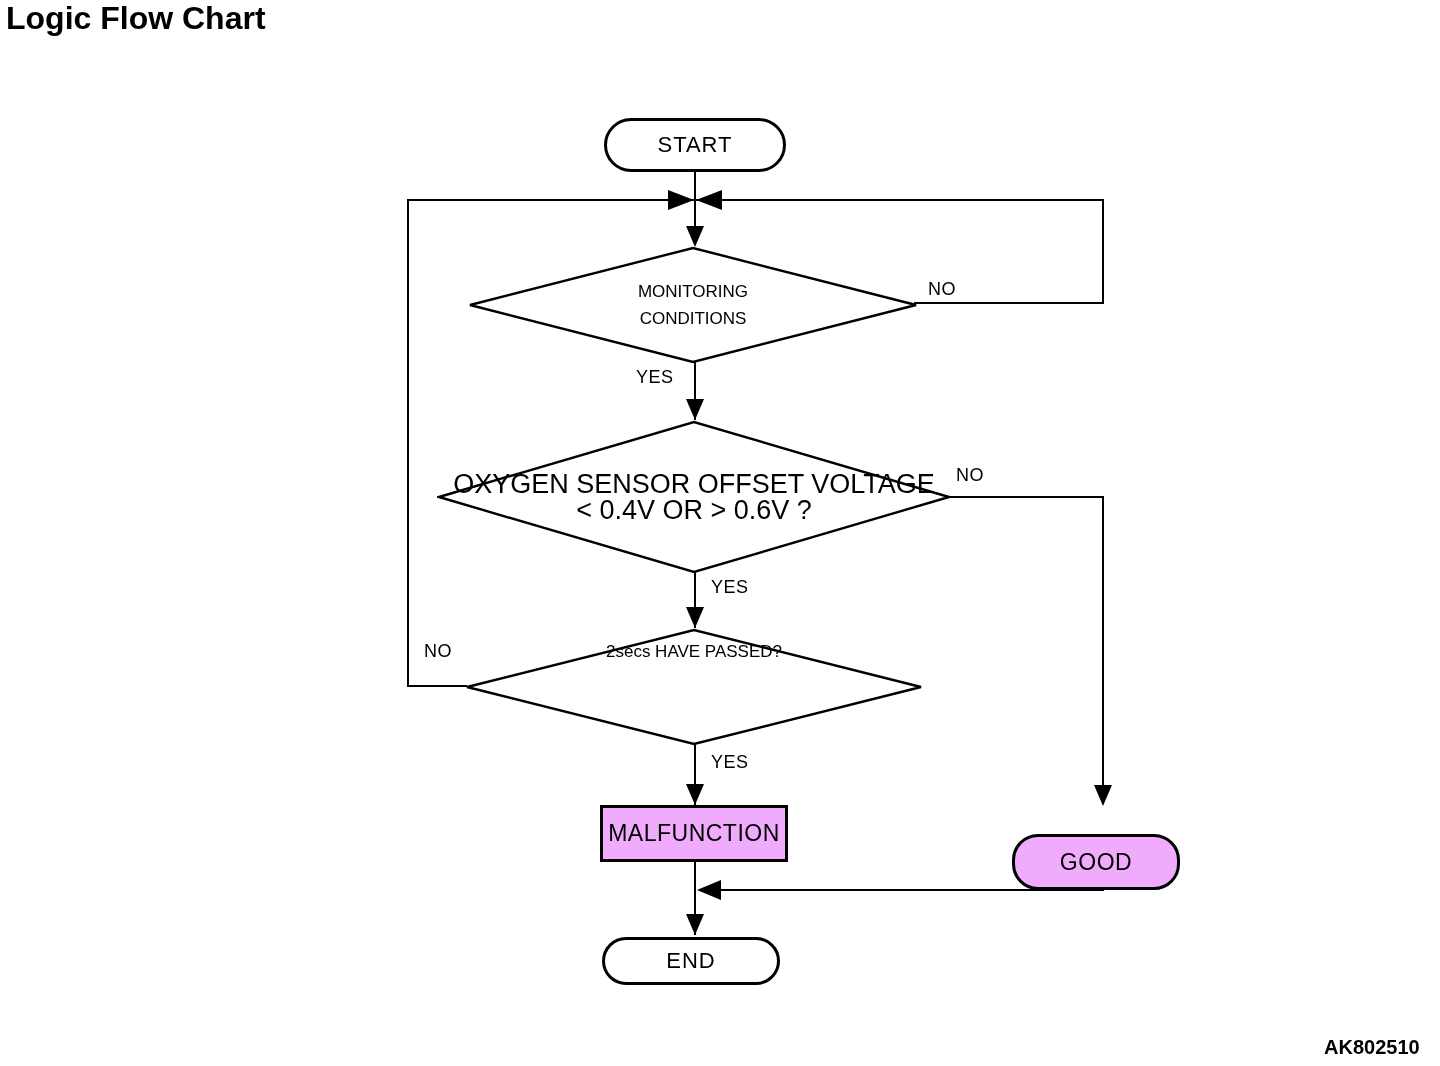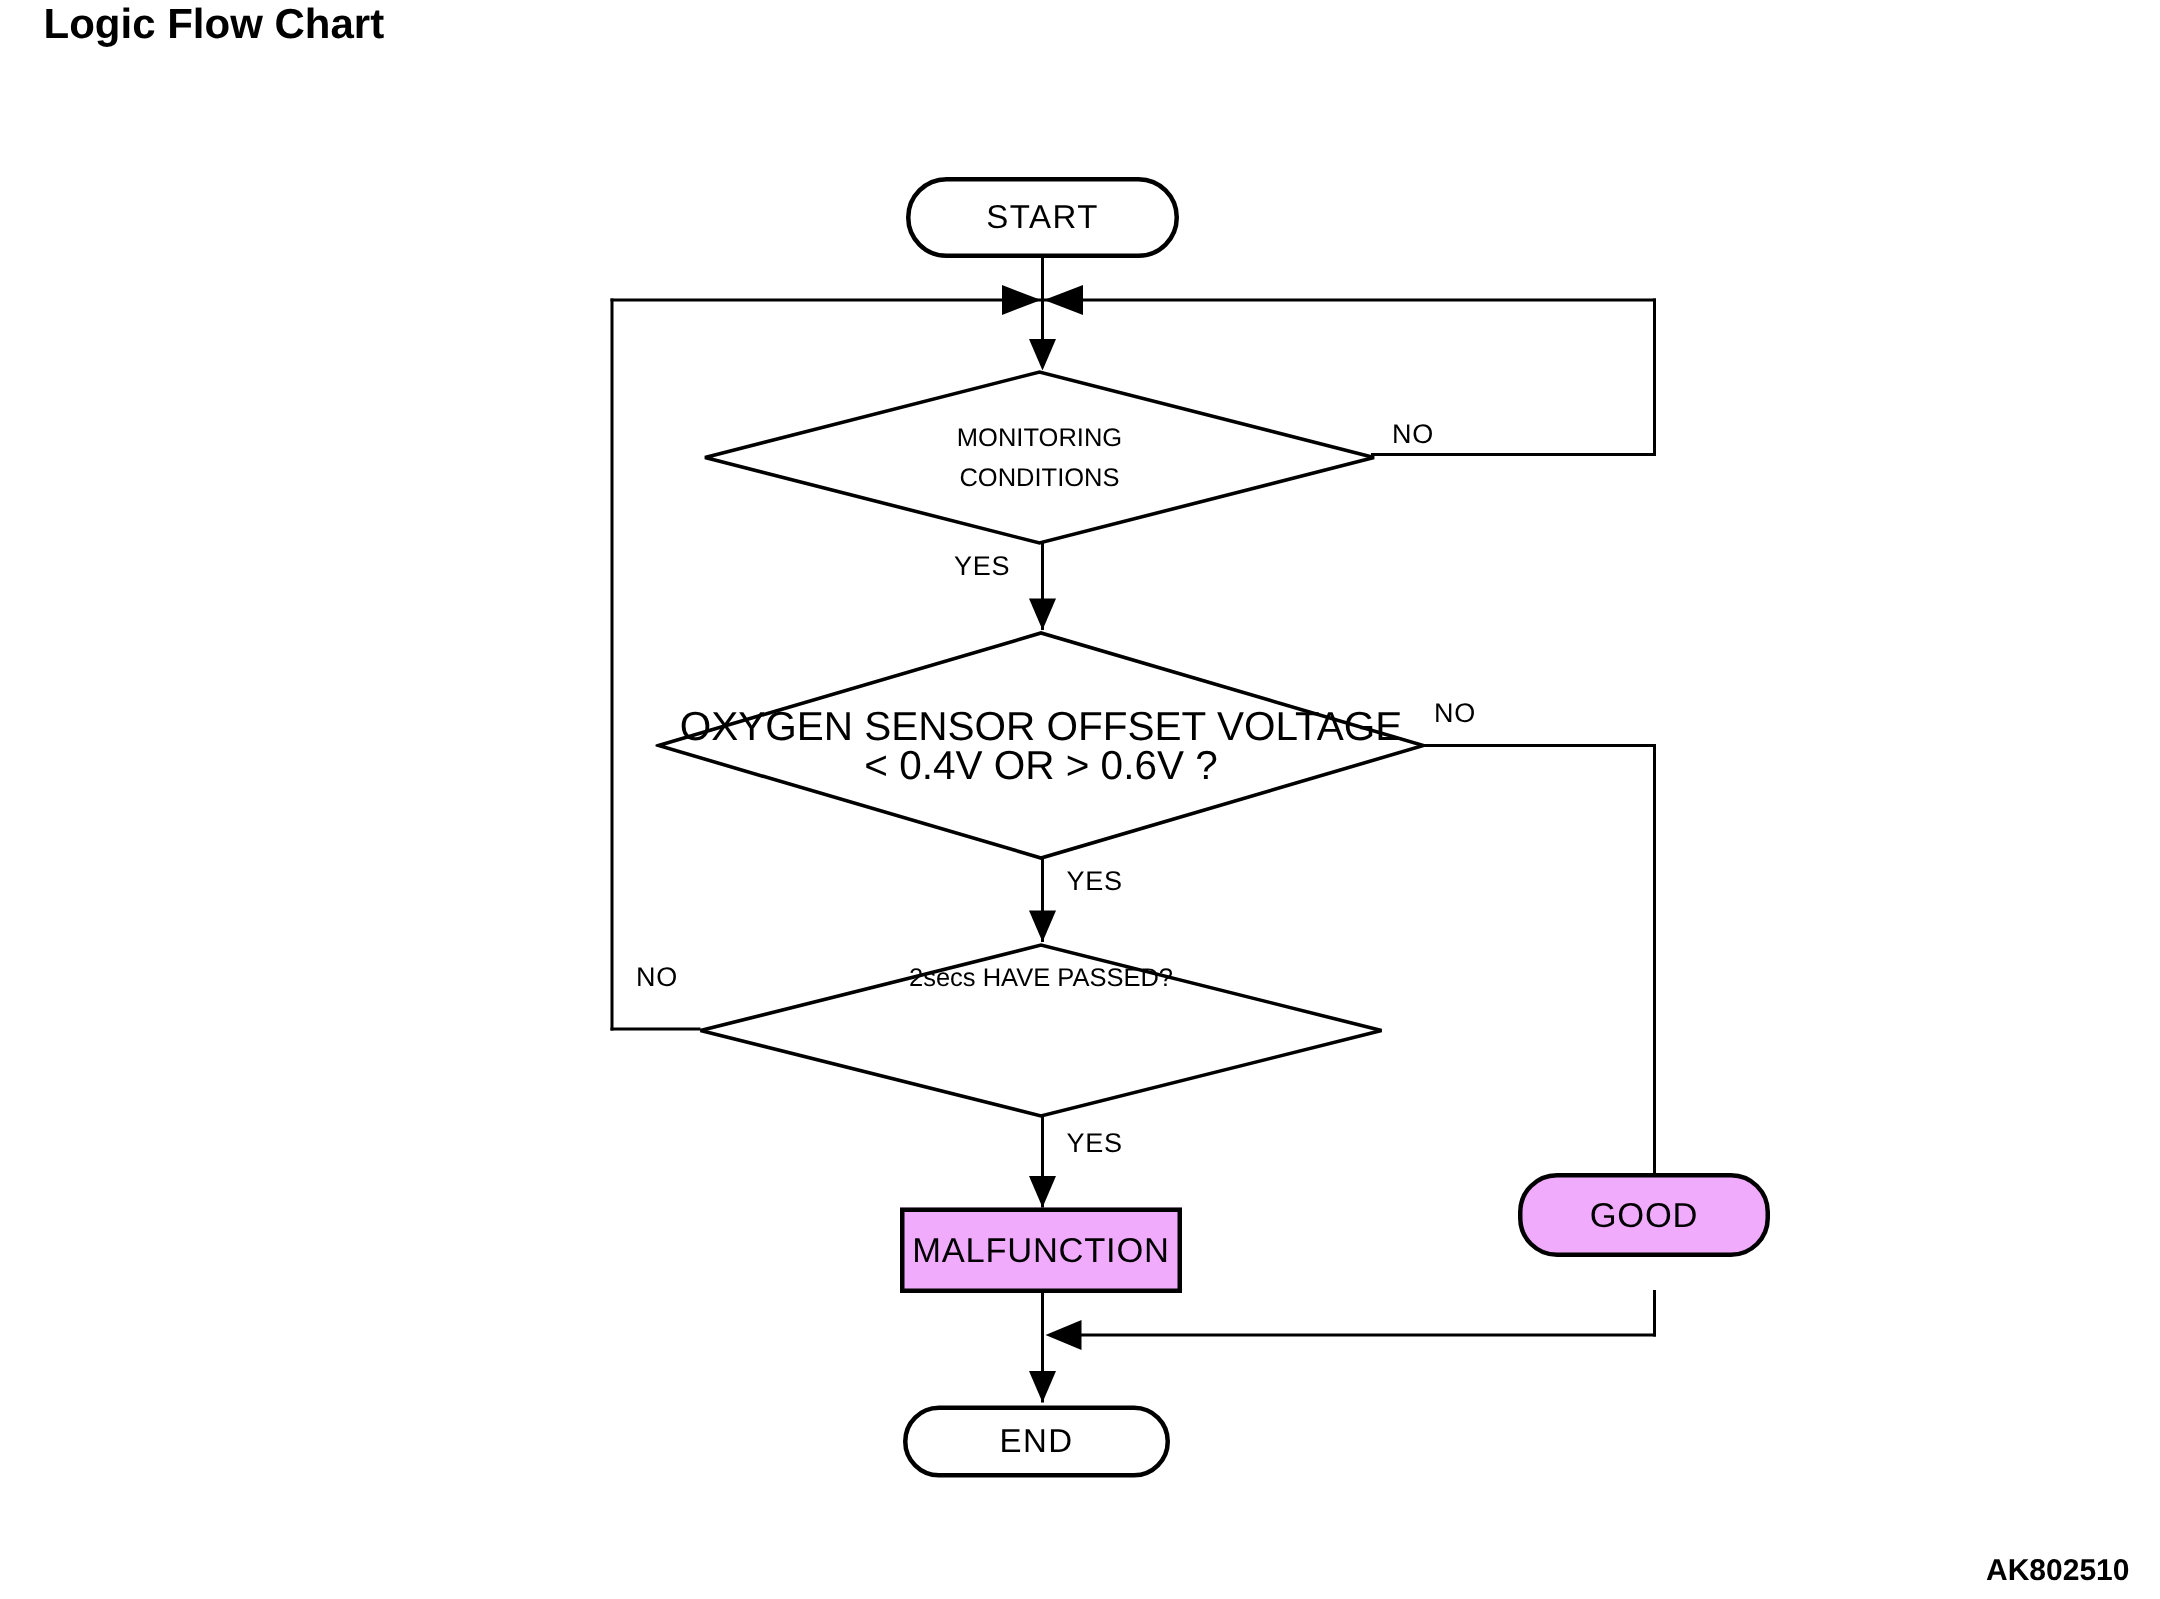--- a/index.html
+++ b/index.html
@@ -11,24 +11,24 @@
     position: relative;
     width: 1440px;
     height: 1066px;
     background: #ffffff;
     font-family: "Liberation Sans", "DejaVu Sans", sans-serif;
     color: #000000;
     overflow: hidden;
   }
   .title {
     position: absolute;
-    left: 29px;
+    left: 6px;
     top: 0px;
     margin: 0;
-    font-size: 28px;
+    font-size: 32px;
     font-weight: bold;
     letter-spacing: 0px;
     color: #000000;
   }
   .ln {
     position: absolute;
     background: #000000;
   }
   .arr {
     position: absolute;
@@ -143,21 +143,21 @@
 &lt; 0.4V OR &gt; 0.6V ?</div>
 
   <svg class="diamond" style="left:465px; top:628px;" width="458" height="118" viewBox="0 0 458 118">
     <polygon points="2,59 229,2 456,59 229,116"></polygon>
   </svg>
   <div class="dtext" style="left:465px; top:592px; width:458px; height:118px;">2secs HAVE PASSED?</div>
 
   <div class="process" style="left:600px; top:805px; width:188px; height:57px;">
     <span>MALFUNCTION</span>
   </div>
-  <div class="process" style="left:1012px; top:782px; width:168px; height:56px;border-radius:26px;">
+  <div class="process" style="left:1012px; top:834px; width:168px; height:56px;border-radius:26px;">
     <span>GOOD</span>
   </div>
 
   <div class="terminator" style="left:602px; top:937px; width:178px; height:48px;">
     <span>END</span>
   </div>
 
   <div class="elabel" style="left:928px; top:278px;">NO</div>
   <div class="elabel" style="left:636px; top:366px;">YES</div>
   <div class="elabel" style="left:956px; top:464px;">NO</div>

